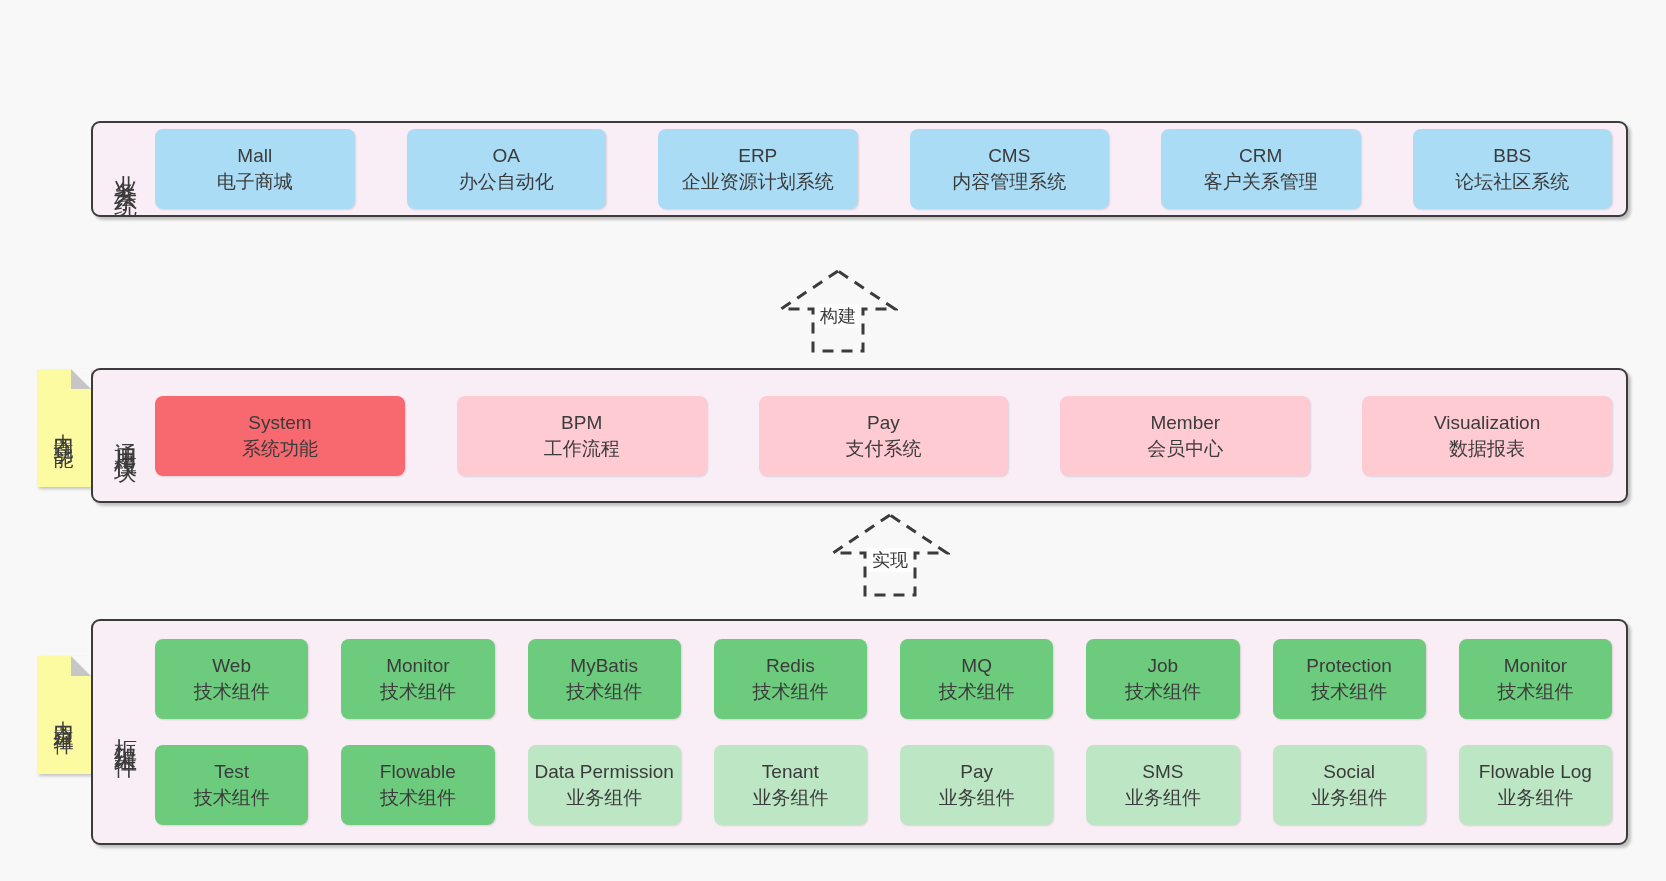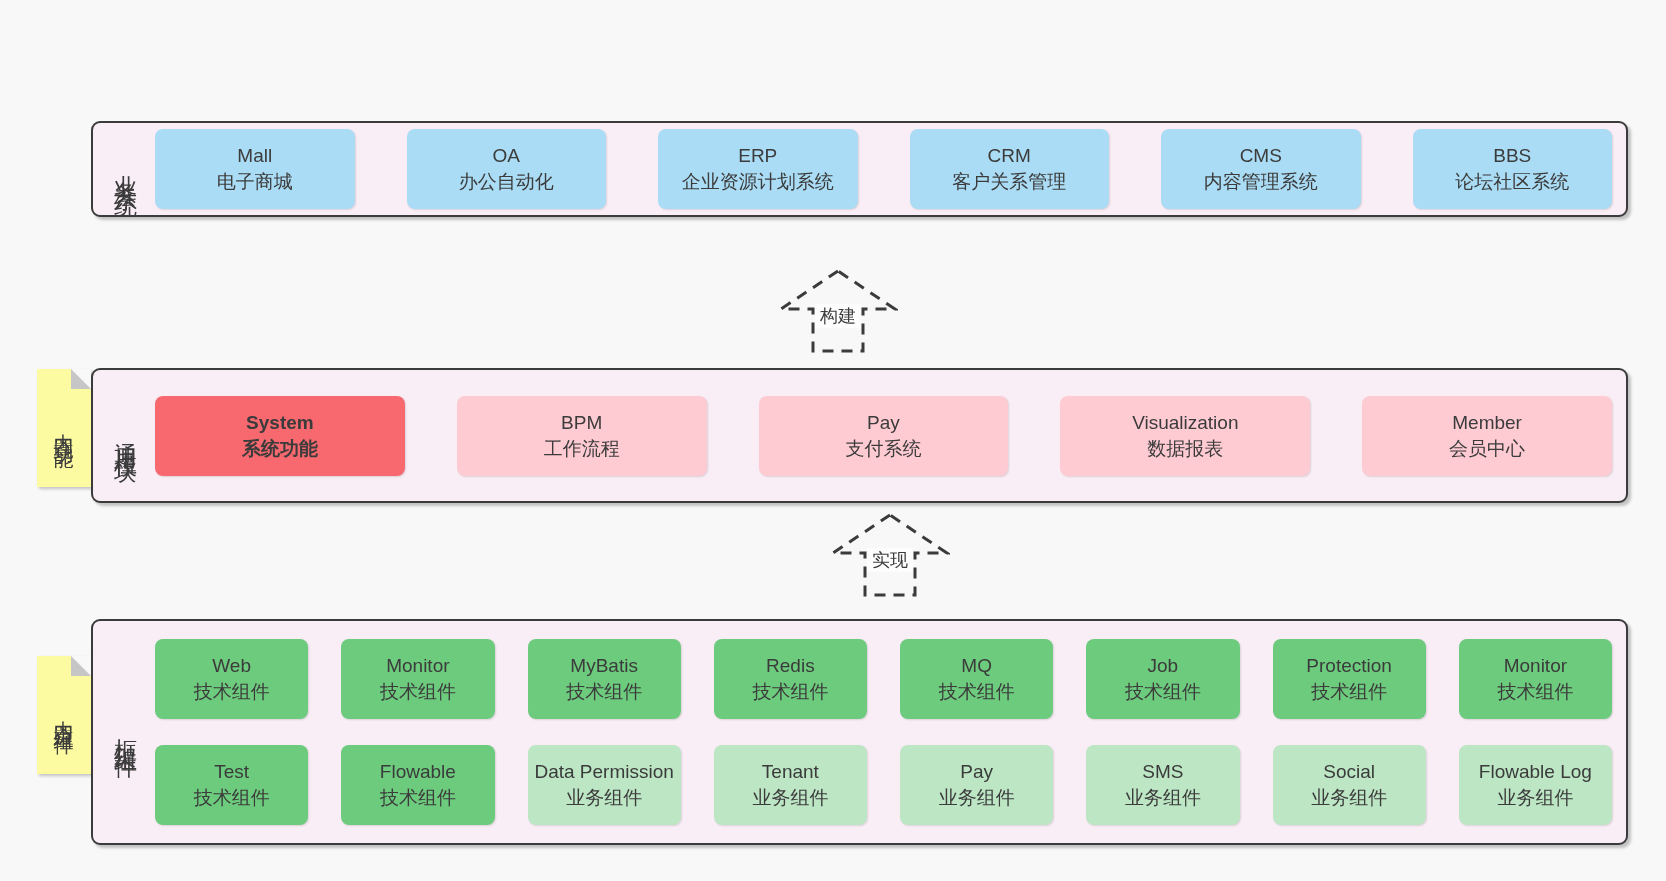--- a/index.html
+++ b/index.html
@@ -51,21 +51,21 @@
   .row{display:flex;gap:52px;}
   .layer[data-layer="2"] .row{gap:33px;}
 
   .box{
     flex:1;height:80px;border-radius:8px;
     display:flex;flex-direction:column;align-items:center;justify-content:center;
     text-align:center;font-size:19px;line-height:26px;padding:0 6px;
     box-shadow:1px 1px 2px rgba(0,0,0,.12);
   }
   .v-blue{background:var(--c-blue);}
-  .v-red{background:var(--c-red);font-weight:bold;}
+  .v-red{background:var(--c-red);}
   .v-pink{background:var(--c-pink);}
   .v-green{background:var(--c-green);}
   .v-light_green{background:var(--c-light_green);}
 
   .arrow{position:absolute;width:120px;height:86px;}
   #arrow-0{left:778px;top:268px;}
   #arrow-1{left:830px;top:512px;}
   .arrow svg{display:block;}
   .arrow path{stroke:var(--c-layer_border);}
   .arrow-label{
@@ -93,26 +93,26 @@
         </div>
         <div class="box v-blue">
           <span>OA</span>
           <span>办公自动化</span>
         </div>
         <div class="box v-blue">
           <span>ERP</span>
           <span>企业资源计划系统</span>
         </div>
         <div class="box v-blue">
+          <span>CMS</span>
+          <span>内容管理系统</span>
+        </div>
+        <div class="box v-blue">
           <span>CRM</span>
           <span>客户关系管理</span>
-        </div>
-        <div class="box v-blue">
-          <span>CMS</span>
-          <span>内容管理系统</span>
         </div>
         <div class="box v-blue">
           <span>BBS</span>
           <span>论坛社区系统</span>
         </div>
       </div>
     </div>
 </div>
 
 <div class="layer" data-layer="1">
@@ -125,26 +125,26 @@
         </div>
         <div class="box v-pink">
           <span>BPM</span>
           <span>工作流程</span>
         </div>
         <div class="box v-pink">
           <span>Pay</span>
           <span>支付系统</span>
         </div>
         <div class="box v-pink">
+          <span>Member</span>
+          <span>会员中心</span>
+        </div>
+        <div class="box v-pink">
           <span>Visualization</span>
           <span>数据报表</span>
-        </div>
-        <div class="box v-pink">
-          <span>Member</span>
-          <span>会员中心</span>
         </div>
       </div>
     </div>
 </div>
 
 <div class="layer" data-layer="2">
   <div class="layer-label">框架组件</div>
   <div class="rows">
       <div class="row">
         <div class="box v-green">

